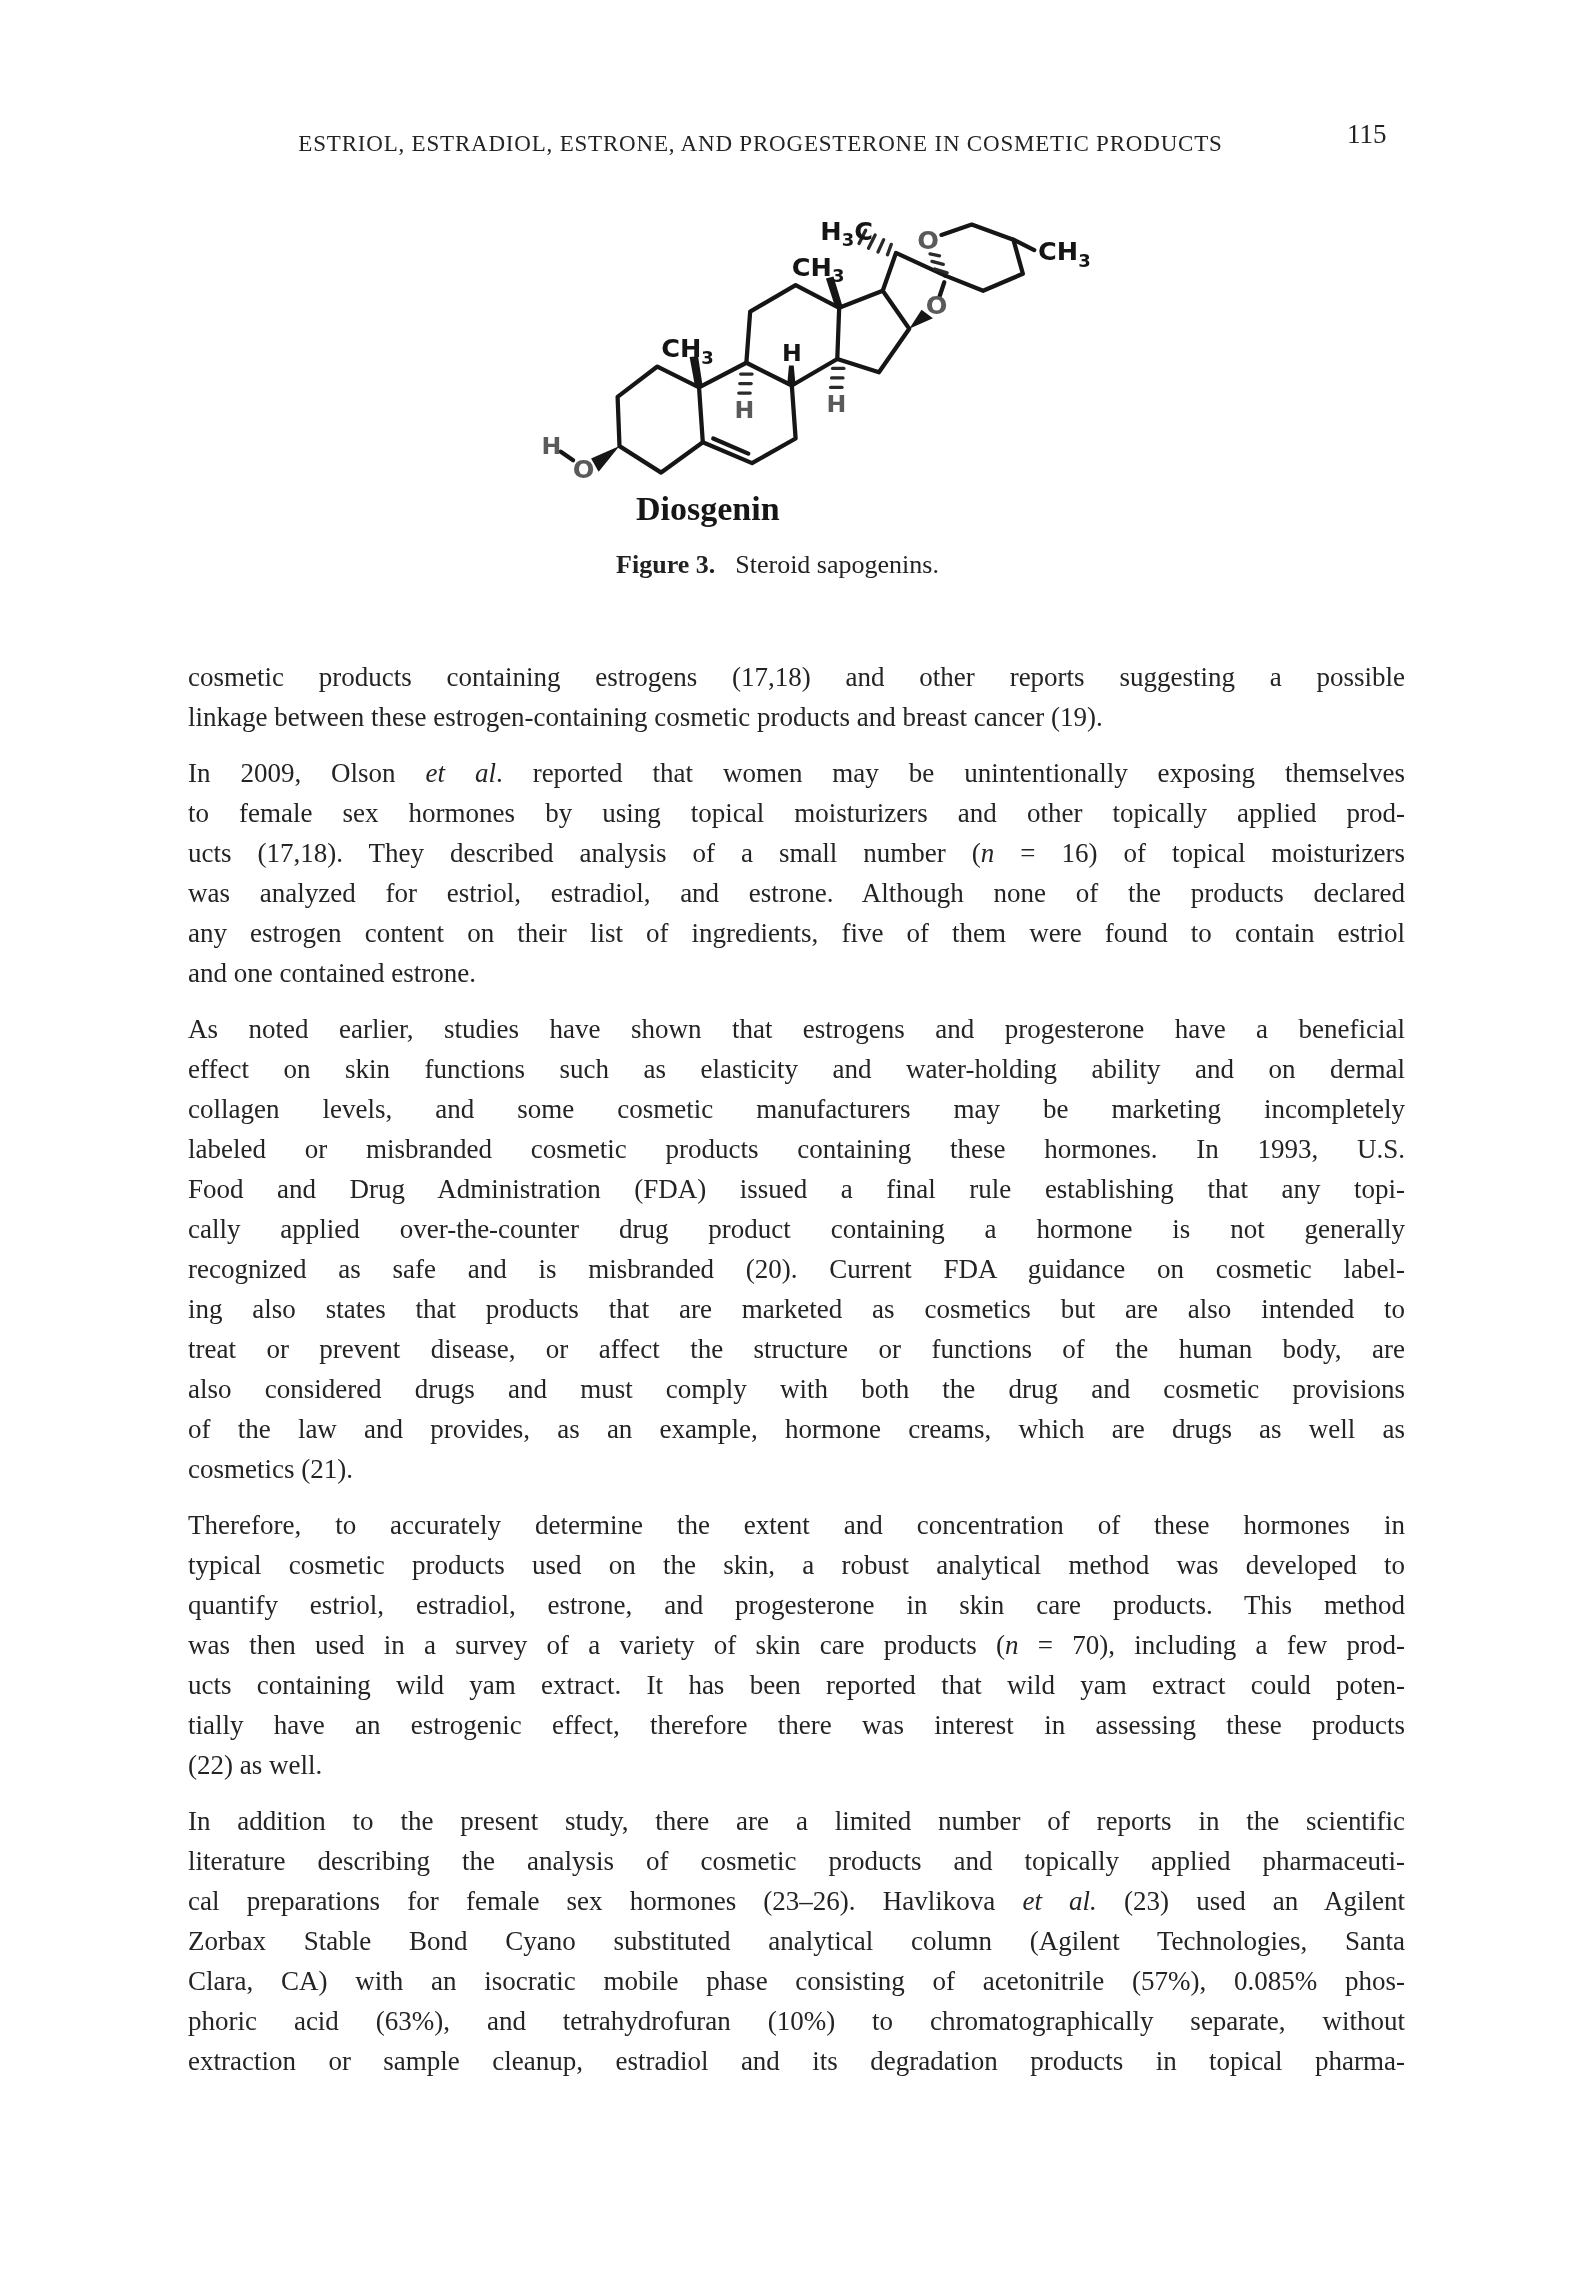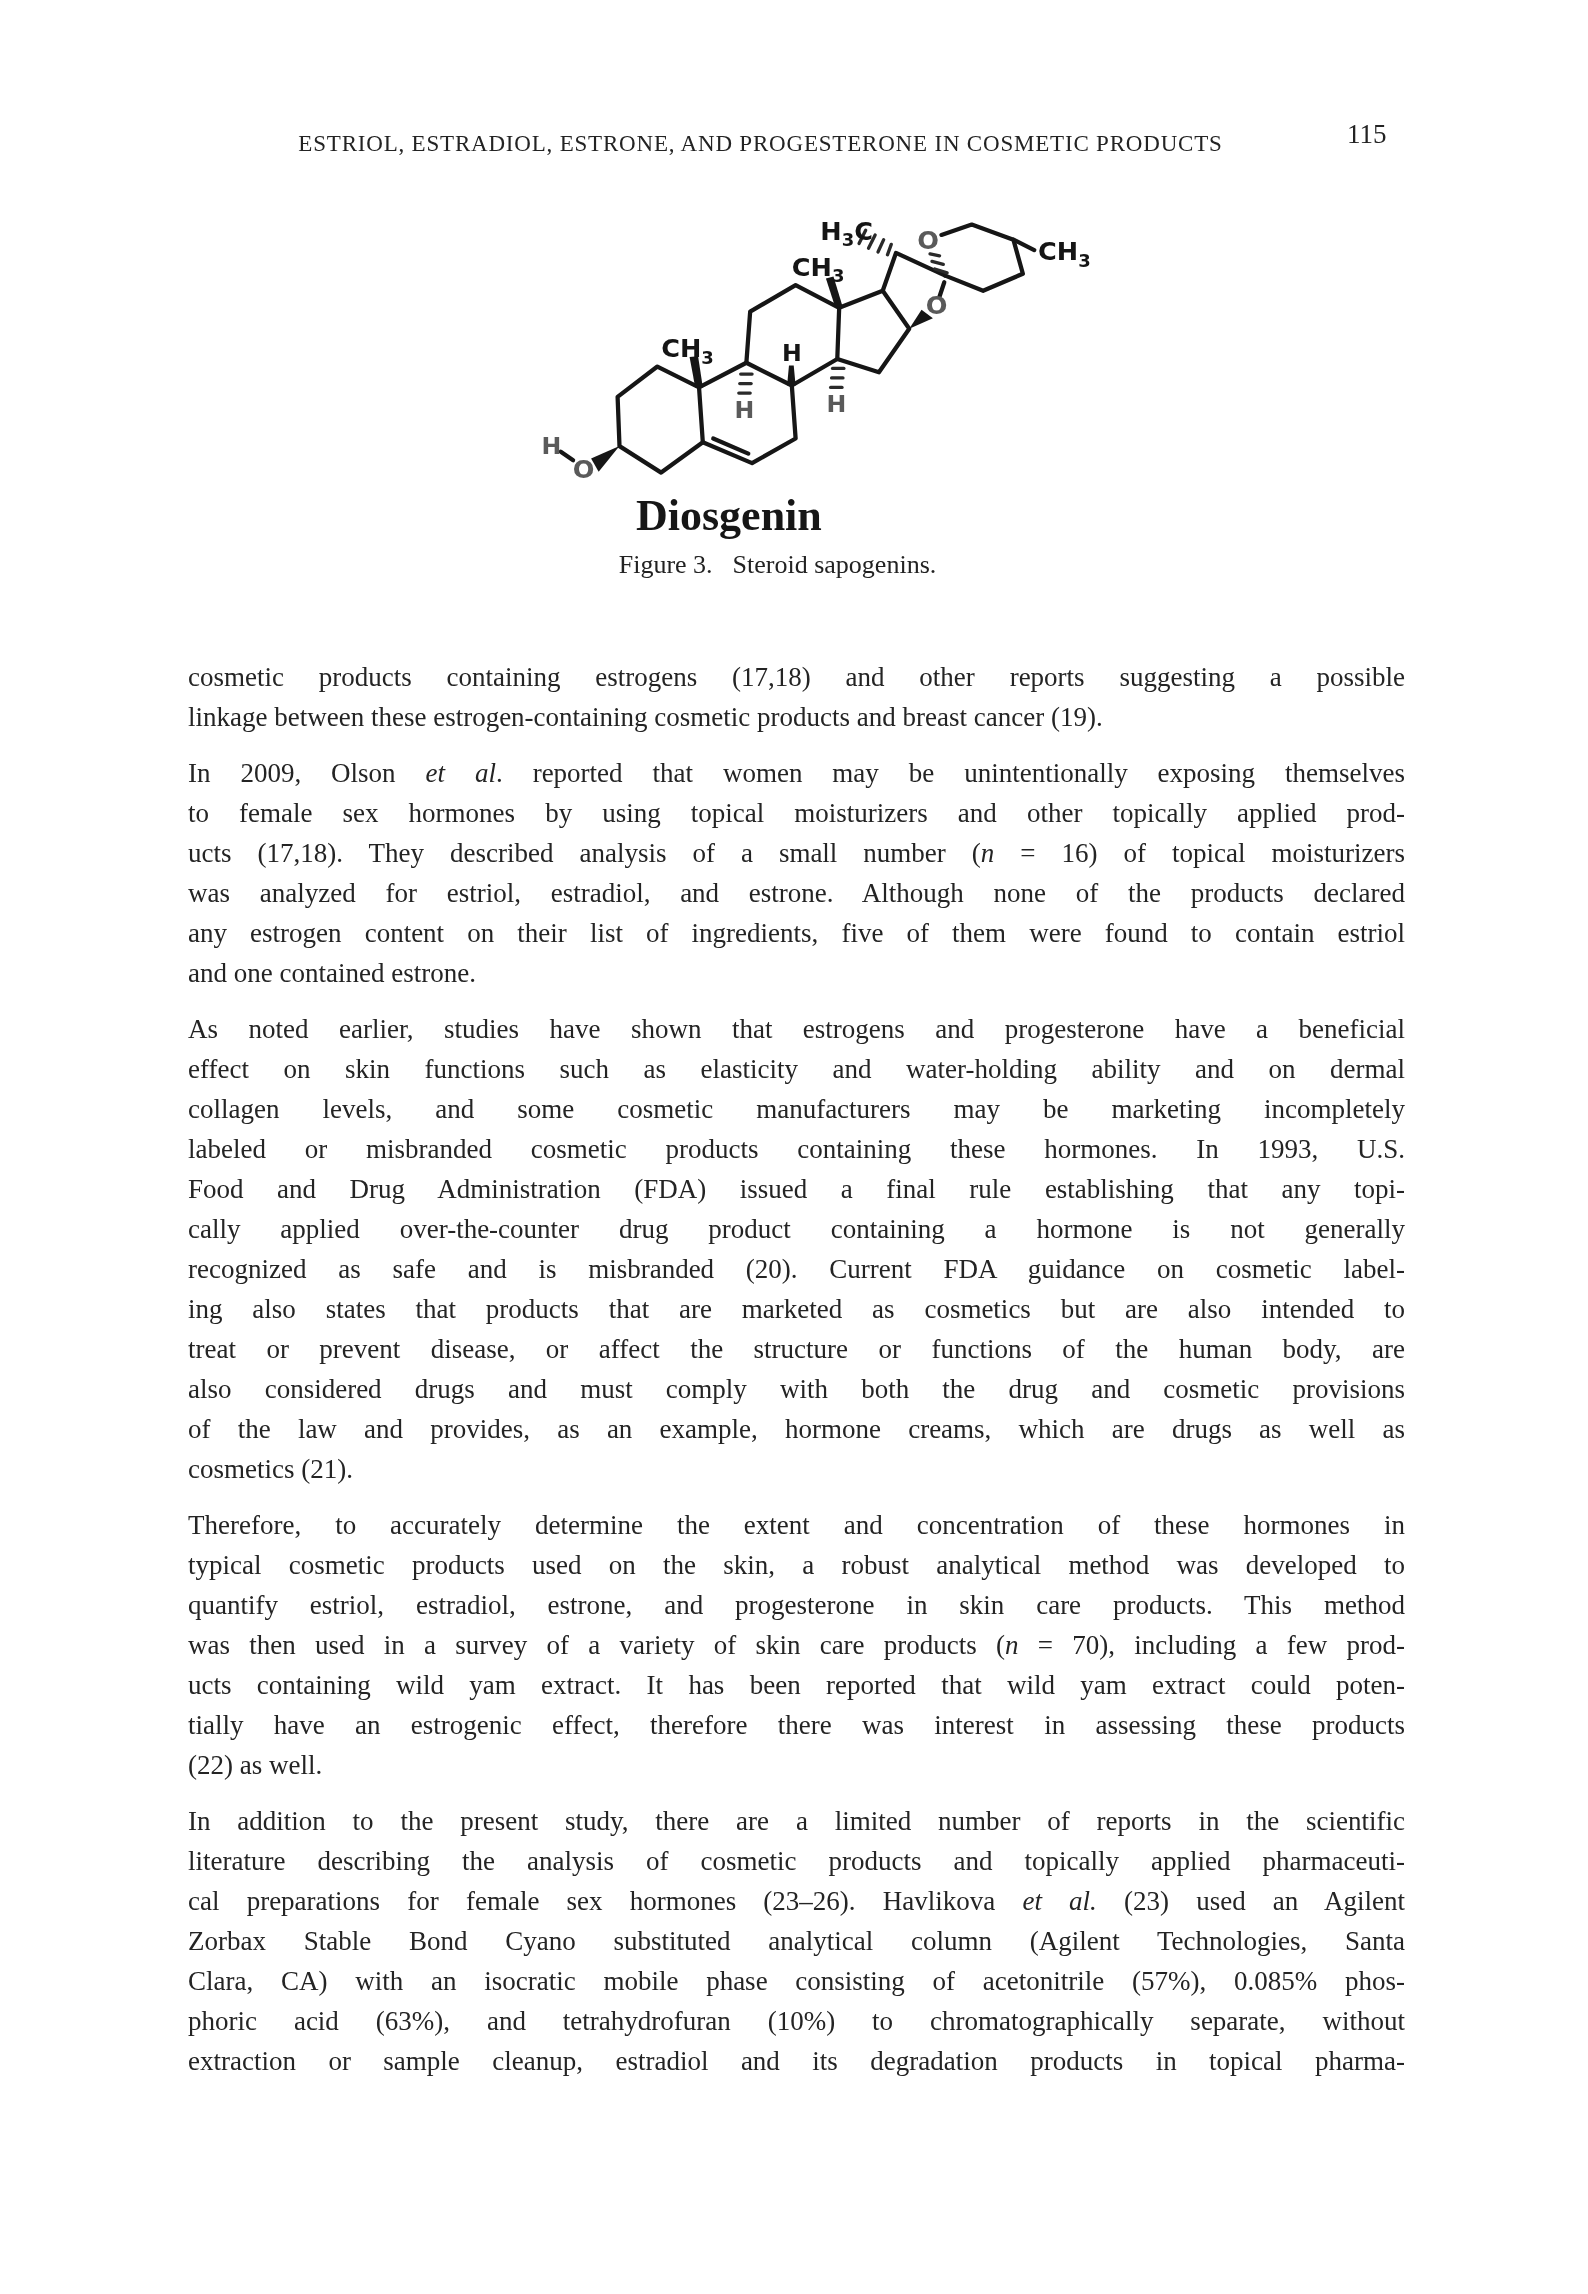--- a/index.html
+++ b/index.html
@@ -5,23 +5,23 @@
   html,body { margin:0; padding:0; }
   body { width:1589px; height:2295px; background:#ffffff; position:relative; overflow:hidden;
          font-family:"Liberation Serif", serif; color:#1f1f1f; }
 
   .header-title { position:absolute; left:219px; top:131px; width:1083px; text-align:center;
                   font-size:23px; letter-spacing:0.8px; color:#232323; white-space:nowrap; }
   .page-number  { position:absolute; left:1347px; top:119px; font-size:27px; color:#232323; }
 
   .figure { position:absolute; left:0; top:0; width:1589px; }
   .structure-svg { position:absolute; left:507px; top:198px; }
-  .compound-label { position:absolute; left:636px; top:490px; font-size:44px; font-weight:bold; color:#161616; }
+  .compound-label { position:absolute; left:636px; top:490px; font-size:34px; font-weight:bold; color:#161616; }
   .figure-caption { position:absolute; left:-34px; right:0; top:550px; text-align:center; font-size:26px; color:#222; }
-  .cap-label { font-weight:normal; margin-right:20px; }
+  .cap-label { font-weight:bold; margin-right:20px; }
 
   .body-text { position:absolute; left:188px; top:641px; width:1217px; font-size:27px; color:#242424; }
   .para { margin:16px 0 13px 0; }
   .line { height:40px; line-height:40px; text-align:justify; text-align-last:justify; overflow:hidden; }
   .line.last { text-align-last:left; }
   .line i { font-style:italic; }
 
   
   .bond { stroke:#161616; stroke-width:4.5; fill:none; stroke-linecap:round; stroke-linejoin:round; }
   .hash { stroke:#2a2a2a; stroke-width:3.5; fill:none; stroke-linecap:round; }

